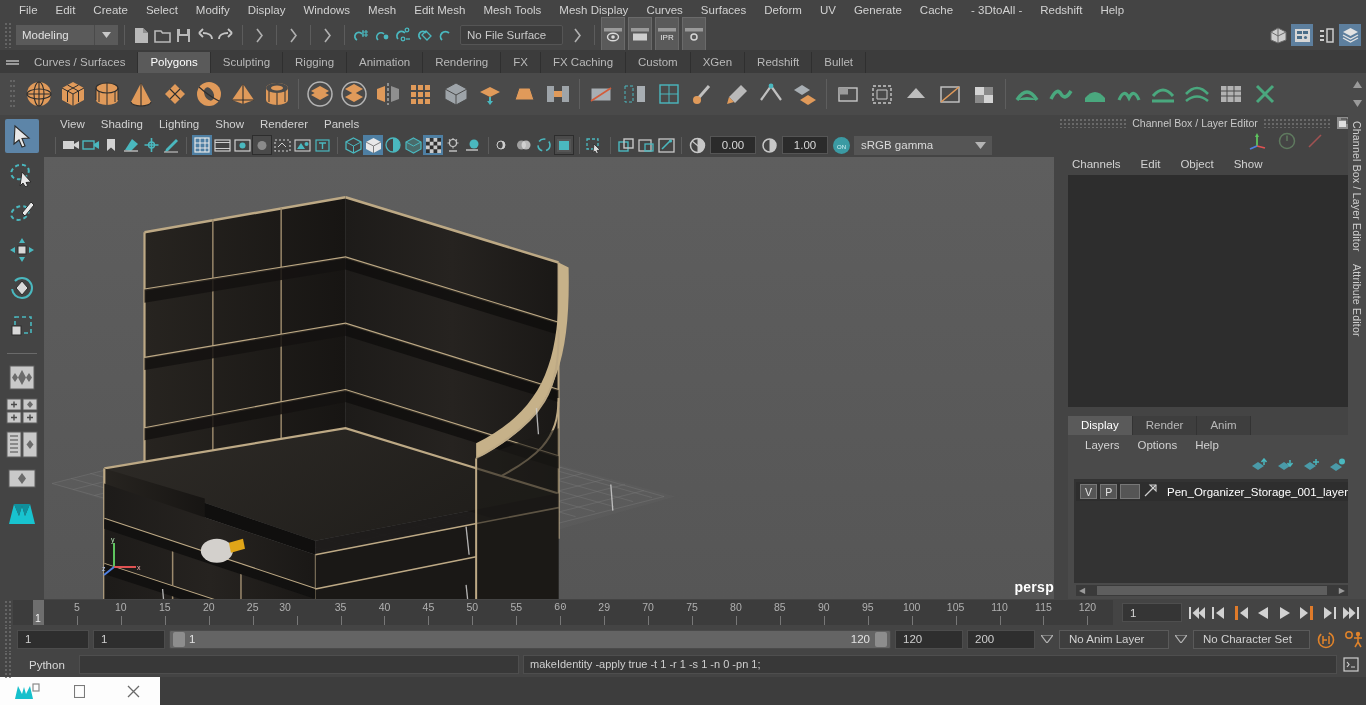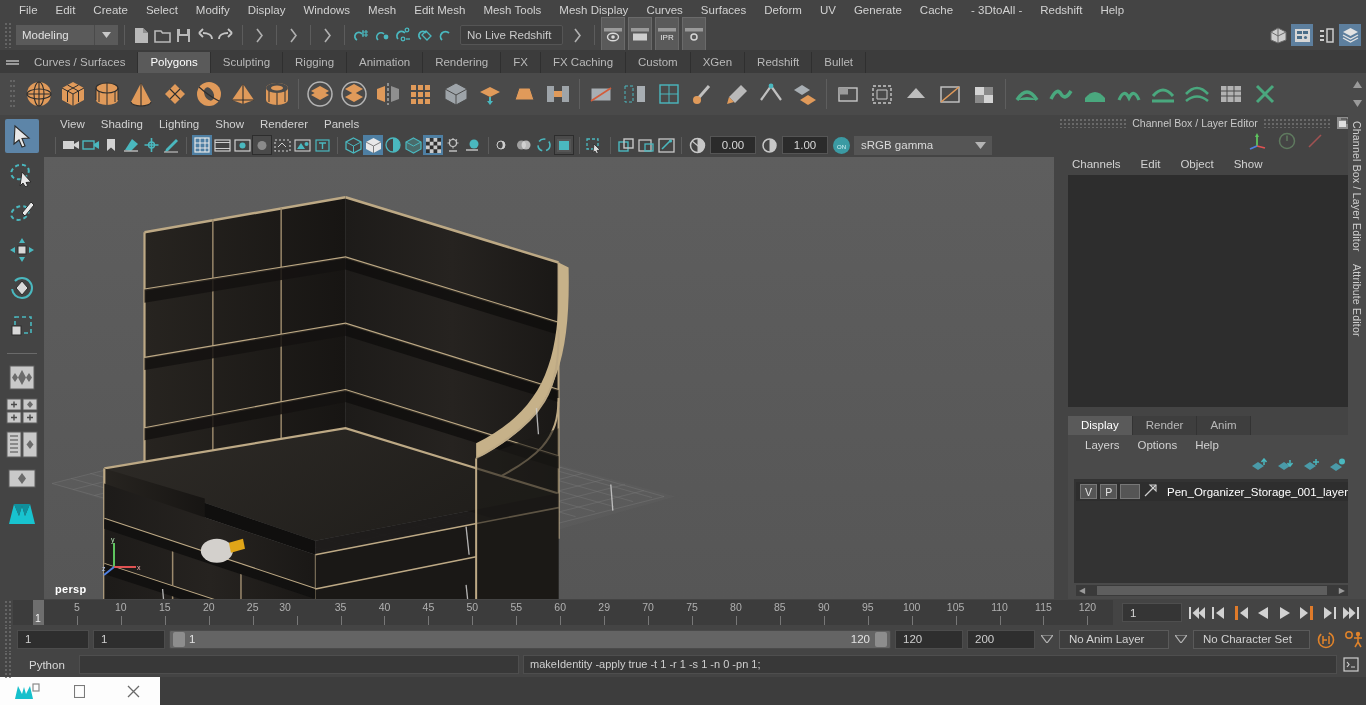--- a/index.html
+++ b/index.html
@@ -69,21 +69,21 @@
   .vsep { width:1px; height:17px; background:#5c5c5c; margin:0 5px; flex-shrink:0;}
   .numfield { width:46px; height:18px; background:#2b2b2b; border:1px solid #555; color:#d8d8d8;
               font-size:11.5px; text-align:center; line-height:17px; margin:0 3px; flex-shrink:0;}
   .gammasel { width:138px; height:19px; background:#555; display:flex; align-items:center; padding-left:7px;
               color:#dadada; font-size:11.5px; position:relative; margin-left:3px; flex-shrink:0;}
   .gammasel .ar { position:absolute; right:6px; }
 
   
   .viewport { flex:1; position:relative; overflow:hidden; background:#5b5b5b; }
   .axis-gizmo { position:absolute; left:58px; bottom:22px; width:40px; height:40px; }
-  .persp-label { position:absolute; left:0; right:0; bottom:4px; text-align:left; font-size:11px;
+  .persp-label { position:absolute; left:0; right:0; bottom:4px; text-align:right; font-size:14px;
                  color:#fff; font-weight:bold; letter-spacing:.3px;padding-left:11px;}
 
   
   .rightpanel { width:312px; background:#444444; display:flex; flex-direction:column; flex-shrink:0; position:relative;}
   .rp-title { height:16px; display:flex; align-items:center; justify-content:center; position:relative; font-size:10.5px; color:#c9c9c9; }
   .dots { flex:1; height:10px; background: radial-gradient(circle, #6b6b6b 0.7px, transparent 0.9px) 0 0/4px 4px; margin:0 5px;}
   .rp-winbtn { width:13px; height:13px; display:flex; align-items:center; justify-content:center; margin-right:2px; }
   .rp-gizrow { height:22px; display:flex; align-items:center; justify-content:flex-end; padding-right:42px; gap:10px; }
   .rp-menu { height:22px; display:flex; align-items:center; padding-left:8px; }
   .rp-menu .rmi { padding:0 10px; font-size:11.5px; color:#d2d2d2; }
@@ -261,21 +261,21 @@
           <path d="M6 13a4 4 0 1 1 5-6" fill="none" stroke="#4ab8bf" stroke-width="1.7"></path>
           <path d="M11 5l5 5-4 4-5-5z" fill="none" stroke="#4ab8bf" stroke-width="1.3"></path>
         </svg>
     </div>
     <div class="sl-icon">
       <svg width="19" height="19" viewBox="0 0 19 19">
           <path d="M6 14a4.5 4.5 0 1 1 7-7" fill="none" stroke="#4ab8bf" stroke-width="1.8"></path>
         </svg>
     </div>
 
-    <div class="livefield">No Live Redshift</div>
+    <div class="livefield">No File Surface</div>
     <div class="sl-icon">
       <svg width="7" height="15" viewBox="0 0 7 15">
           <path d="M1 1 L6 7.5 L1 14" fill="none" stroke="#b0b0b0" stroke-width="1.6"></path>
         </svg>
     </div>
     <div class="sep-v"></div>
 
     <div class="render-grp">
       <div class="rbtn">
         <svg width="18" height="14" viewBox="0 0 18 14">
@@ -1239,21 +1239,21 @@
           <div class="ts-lab" style="left: 327.541px;">35</div>
           <div class="ts-tick" style="left: 371.475px;"></div>
           <div class="ts-lab" style="left: 371.475px;">40</div>
           <div class="ts-tick" style="left: 415.41px;"></div>
           <div class="ts-lab" style="left: 415.41px;">45</div>
           <div class="ts-tick" style="left: 459.344px;"></div>
           <div class="ts-lab" style="left: 459.344px;">50</div>
           <div class="ts-tick" style="left: 503.279px;"></div>
           <div class="ts-lab" style="left: 503.279px;">55</div>
           <div class="ts-tick" style="left: 547.213px;"></div>
-          <div class="ts-lab" style="left: 547.213px;">60</div>
+          <div class="ts-lab" style="left: 547.213px; font-family: Liberation Mono, monospace;">60</div>
           <div class="ts-tick" style="left: 591.148px;"></div>
           <div class="ts-lab" style="left: 591.148px;">29</div>
           <div class="ts-tick" style="left: 635.082px;"></div>
           <div class="ts-lab" style="left: 635.082px;">70</div>
           <div class="ts-tick" style="left: 679.016px;"></div>
           <div class="ts-lab" style="left: 679.016px;">75</div>
           <div class="ts-tick" style="left: 722.951px;"></div>
           <div class="ts-lab" style="left: 722.951px;">80</div>
           <div class="ts-tick" style="left: 766.885px;"></div>
           <div class="ts-lab" style="left: 766.885px;">85</div>

